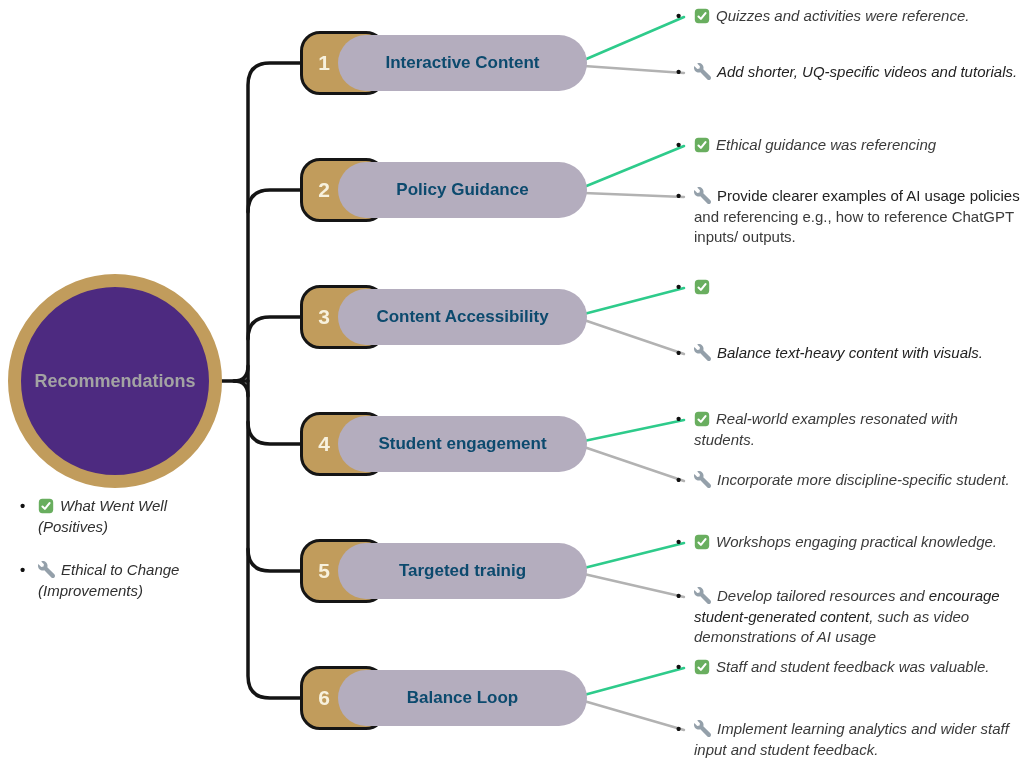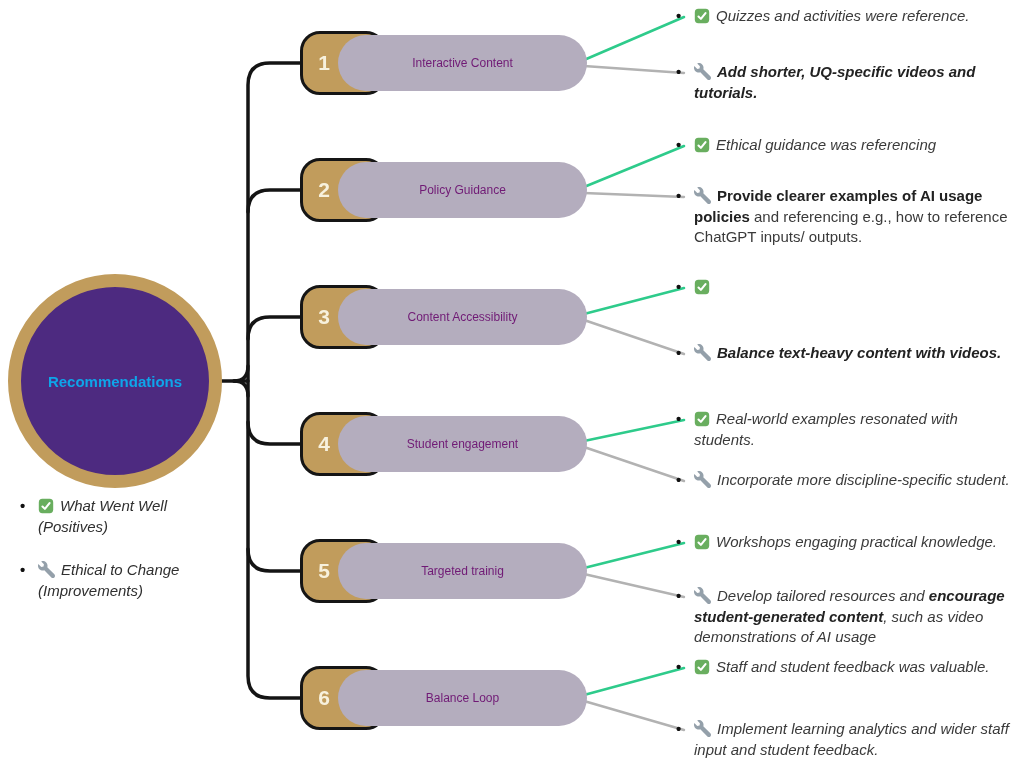--- a/index.html
+++ b/index.html
@@ -11,48 +11,48 @@
   .trunk{stroke:var(--connector);stroke-width:3.5;fill:none;stroke-linecap:round;}
   .gline{stroke:var(--line_positive);stroke-width:2.6;fill:none;stroke-linecap:round;}
   .nline{stroke:var(--line_negative);stroke-width:2.4;fill:none;stroke-linecap:round;}
 
   
   .circle{
     position:absolute;left:8px;top:274px;width:214px;height:214px;box-sizing:border-box;
     border-radius:50%;background:var(--purple);border:13px solid var(--gold);
     display:flex;align-items:center;justify-content:center;text-align:center;
   }
-  .circle span{color:#0ea5e9;font-weight:700;font-size:15px;text-align:right;}
+  .circle span{color:#a3a3a3;font-weight:700;font-size:18px;text-align:right;}
 
   
   .node{position:absolute;left:300px;width:287px;height:64px;}
   .tab{
     position:absolute;left:0;top:0;width:86px;height:64px;box-sizing:border-box;
     background:var(--gold);border:3px solid #151515;border-radius:20px;
   }
   .num{
     position:absolute;left:0;top:0;bottom:0;width:42px;
     display:flex;align-items:center;justify-content:center;
     color:var(--number_cream);font-weight:700;font-size:21px;
   }
   .pill{
     position:absolute;left:38px;top:4px;width:249px;height:56px;
     background:var(--pill);border-radius:28px;
     display:flex;align-items:center;justify-content:center;
   }
-  .pill-title{font-weight:400;font-size:12px;color:#701a75;}
+  .pill-title{font-weight:700;font-size:17px;color:#0c4a6e;}
 
   
   .ann{
     position:absolute;left:676px;width:344px;display:flex;gap:6px;
     font-size:15px;line-height:1.38;color:#3a3a3a;font-style:italic;
   }
   .ann .dot{flex:0 0 12px;color:#111;font-style:normal;font-weight:700;}
   .ann .txt{flex:1;}
-  .ann .b{font-weight:700;color:#222;}
+  .ann .b{font-weight:400;color:#222;}
   .ann .up{font-style:normal;}
   .icon{display:inline-block;}
   .icon svg{vertical-align:-3px;margin-right:6px;}
   .chk-bg{fill:var(--check_green);}
   .chk-mark{fill:none;stroke:#fff;stroke-width:2.6;stroke-linecap:round;stroke-linejoin:round;}
   .wrench-path{fill:var(--wrench_gray);}
 
   .legend-item{left:20px;width:210px;color:#2f2f2f;}
 </style>
 </head>
@@ -176,21 +176,21 @@
             <rect class="chk-bg" x="1" y="1" width="18" height="18" rx="4.5"></rect>
             <path class="chk-mark" d="M5.6 10.6l3 3 5.8-7.2"></path>
           </svg></span></span>
   </div>
   <div class="ann" style="top:343px">
     <span class="dot">•</span>
     <span class="txt"><span class="icon"><svg viewBox="0 0 512 512" width="17" height="17">
             <g transform="scale(-1,1) translate(-512,0)">
               <path class="wrench-path" d="M507.7 109.1c-2.2-9-13.5-12.1-20.1-5.5l-74.4 74.4-67.9-11.3-11.3-67.9 74.4-74.4c6.6-6.6 3.4-17.9-5.7-20.2C355.3-7.5 303.2 5.2 266.2 42.2c-39.6 39.6-50.5 97.1-34 147.2L18.7 402.8c-25 25-25 65.5 0 90.5s65.5 25 90.5 0l213.2-213.2c50.1 16.7 107.5 5.7 147.4-34.2 37-37.1 49.7-89.3 37.9-136.8z"></path>
             </g>
-          </svg></span><span><span class="b">Balance text-heavy content with videos.</span></span></span>
+          </svg></span><span><span class="b">Balance text-heavy content with visuals.</span></span></span>
   </div>
 
   <div class="ann" style="top:409px">
     <span class="dot">•</span>
     <span class="txt"><span class="icon"><svg viewBox="0 0 20 20" width="16" height="16">
             <rect class="chk-bg" x="1" y="1" width="18" height="18" rx="4.5"></rect>
             <path class="chk-mark" d="M5.6 10.6l3 3 5.8-7.2"></path>
           </svg></span><span><span>Real-world examples resonated with students.</span></span></span>
   </div>
   <div class="ann" style="top:470px">

